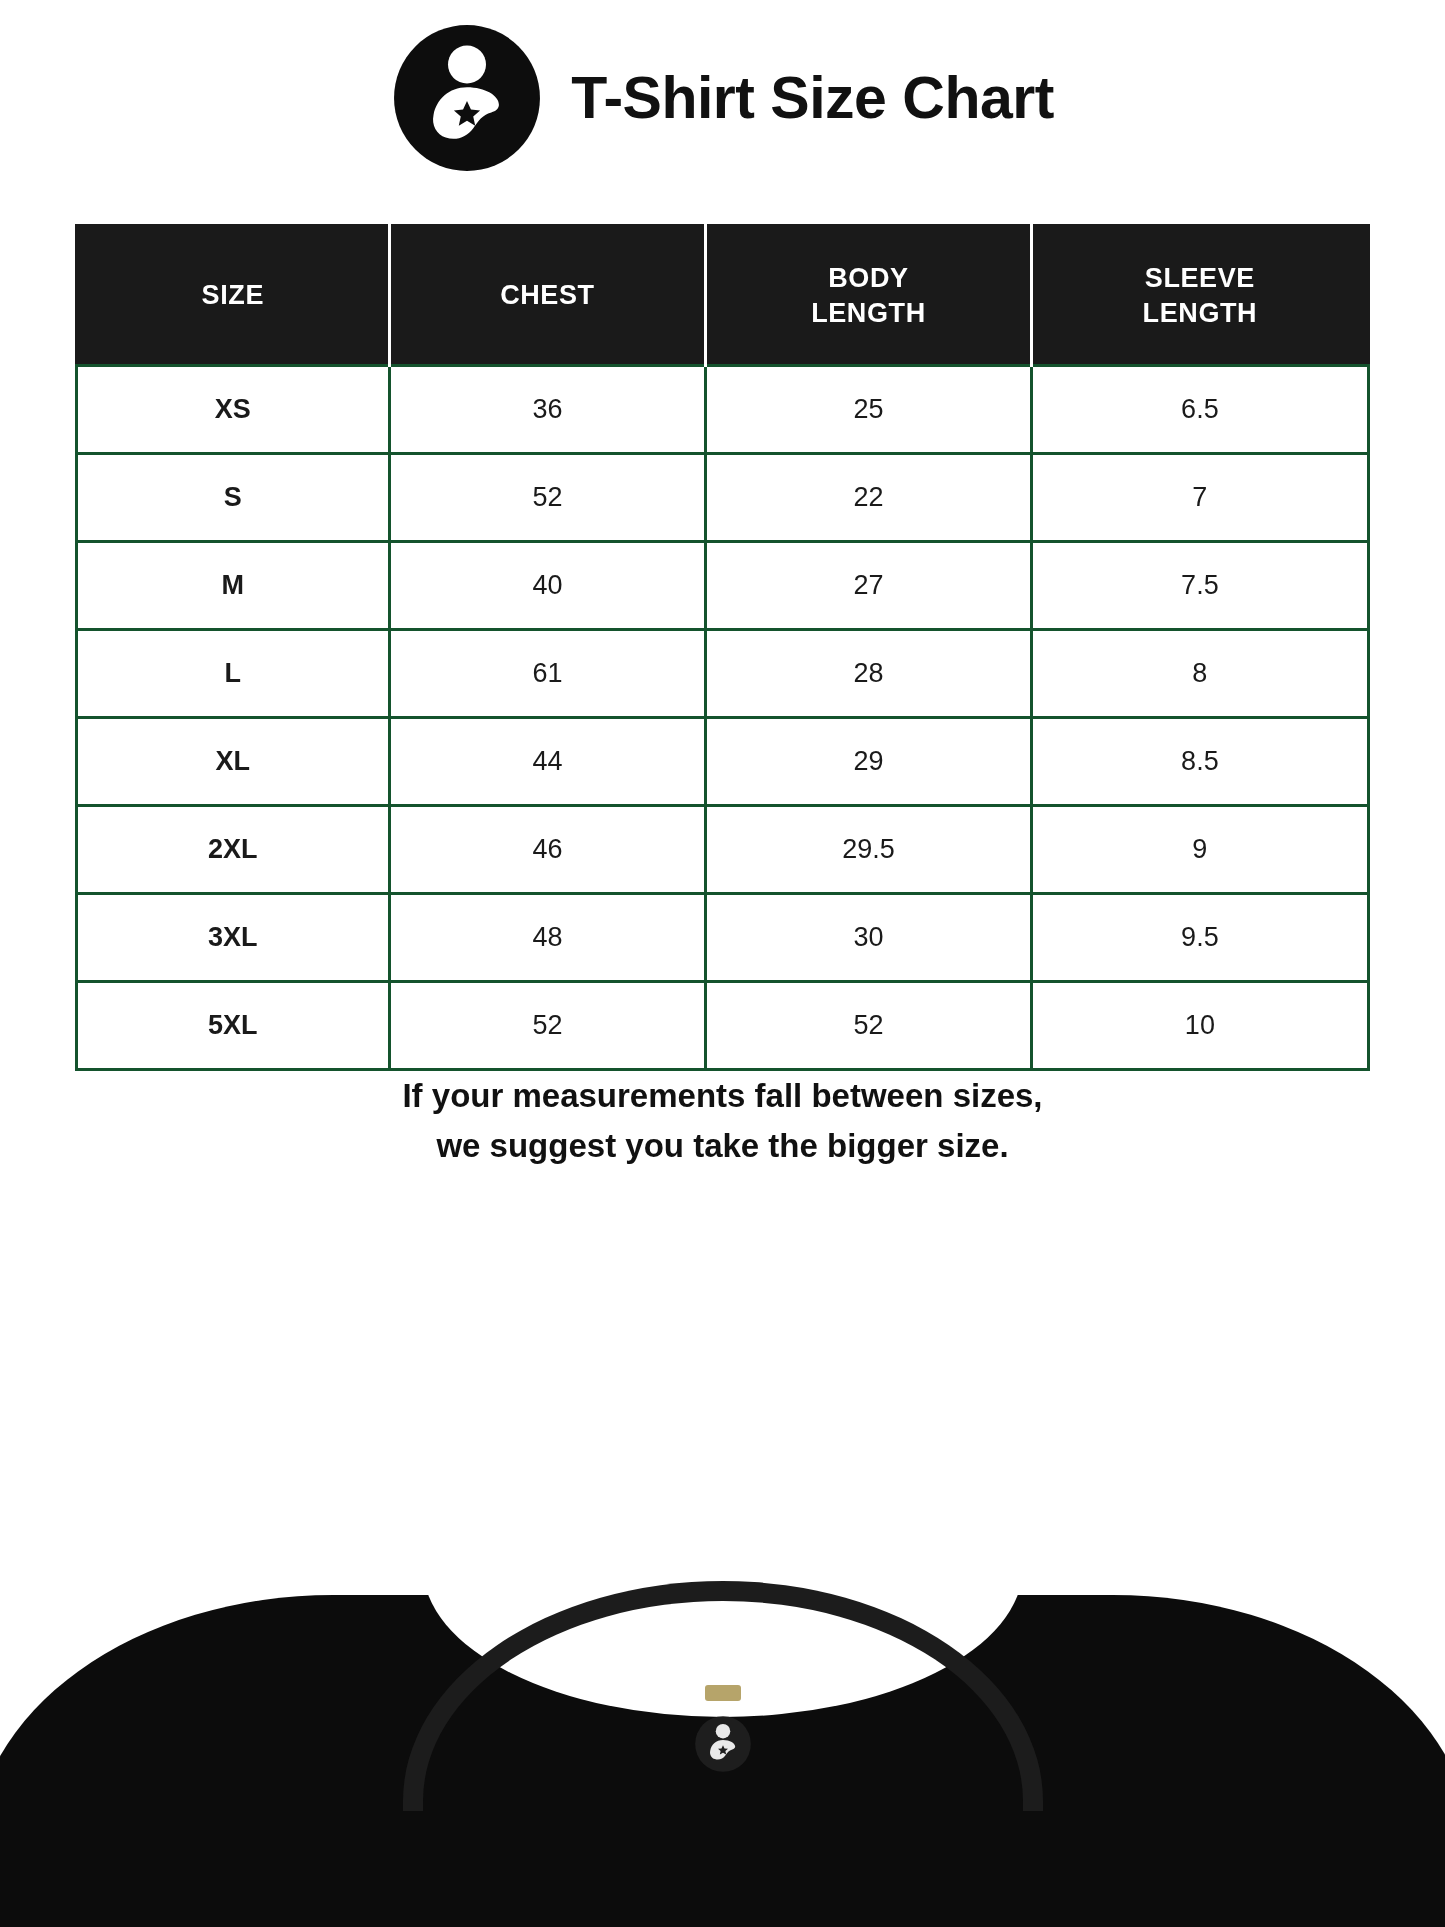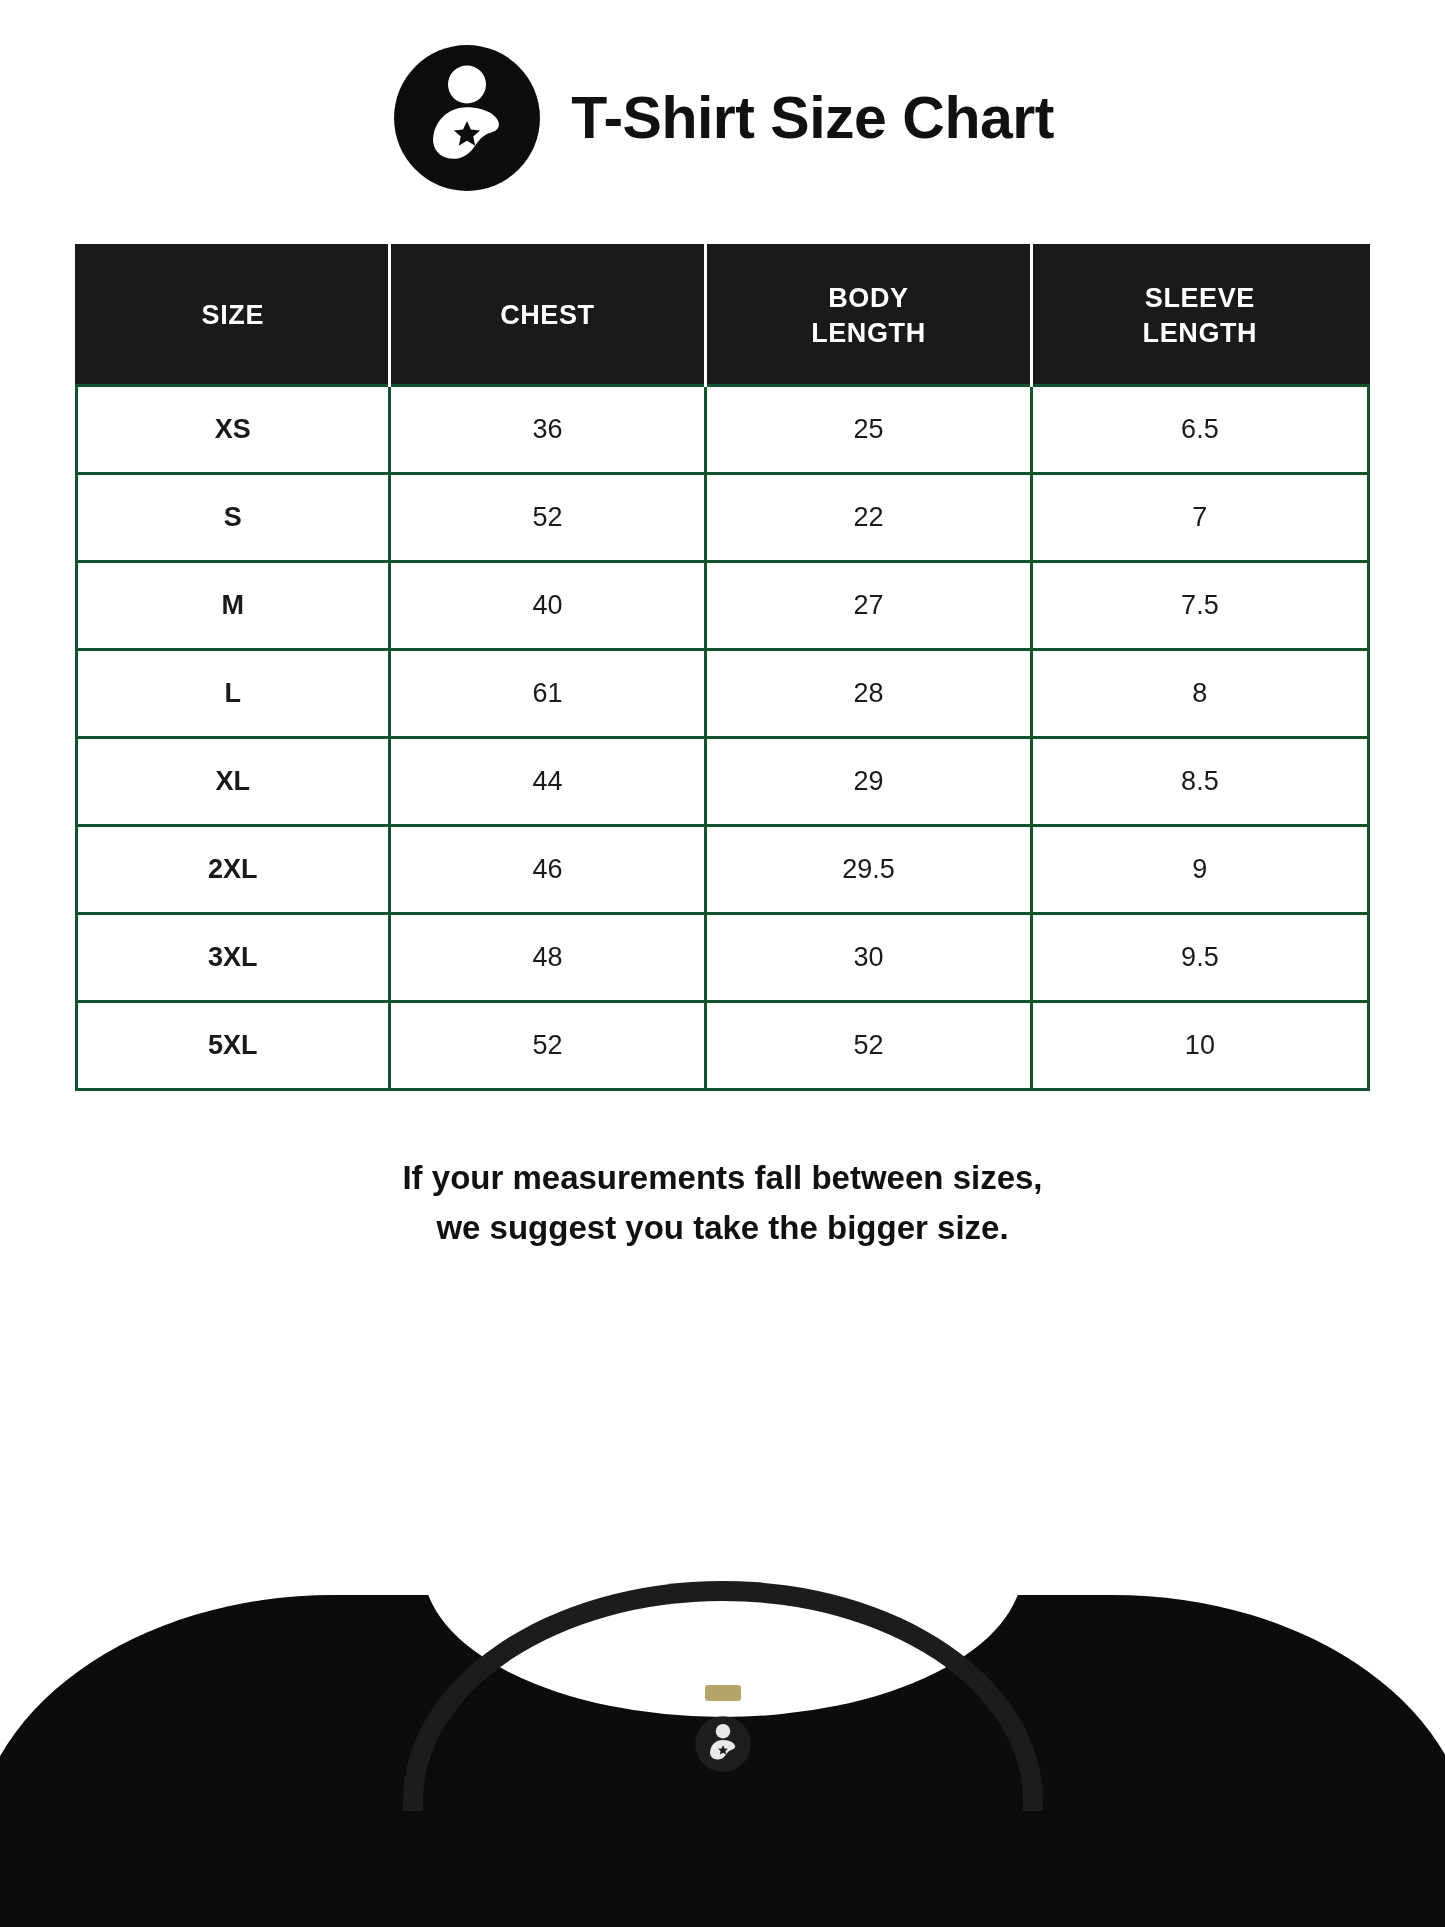--- a/index.html
+++ b/index.html
@@ -17,21 +17,21 @@
     height: 1927px;
     background: #ffffff;
   }
 
   
   .header {
     display: flex;
     align-items: center;
     justify-content: center;
     gap: 28px;
-    padding-top: 42px;
+    padding-top: 22px;
   }
   .logo-mark {
     width: 152px;
     height: 152px;
     flex: 0 0 152px;
   }
   .title {
     font-size: 59px;
     font-weight: bold;
     letter-spacing: -0.5px;
@@ -75,21 +75,20 @@
   table.size-table tbody td.size-cell {
     font-weight: bold;
   }
   .col-size { width: 24.2%; }
   .col-chest { width: 24.5%; }
   .col-body { width: 25.2%; }
   .col-sleeve { width: 26.1%; }
 
   
   .note {
-    margin-top: 62px;
     text-align: center;
     font-size: 33px;
     font-weight: bold;
     line-height: 1.5;
     color: #111111;
   }
 
   
   .shirt-area {
     position: absolute;

